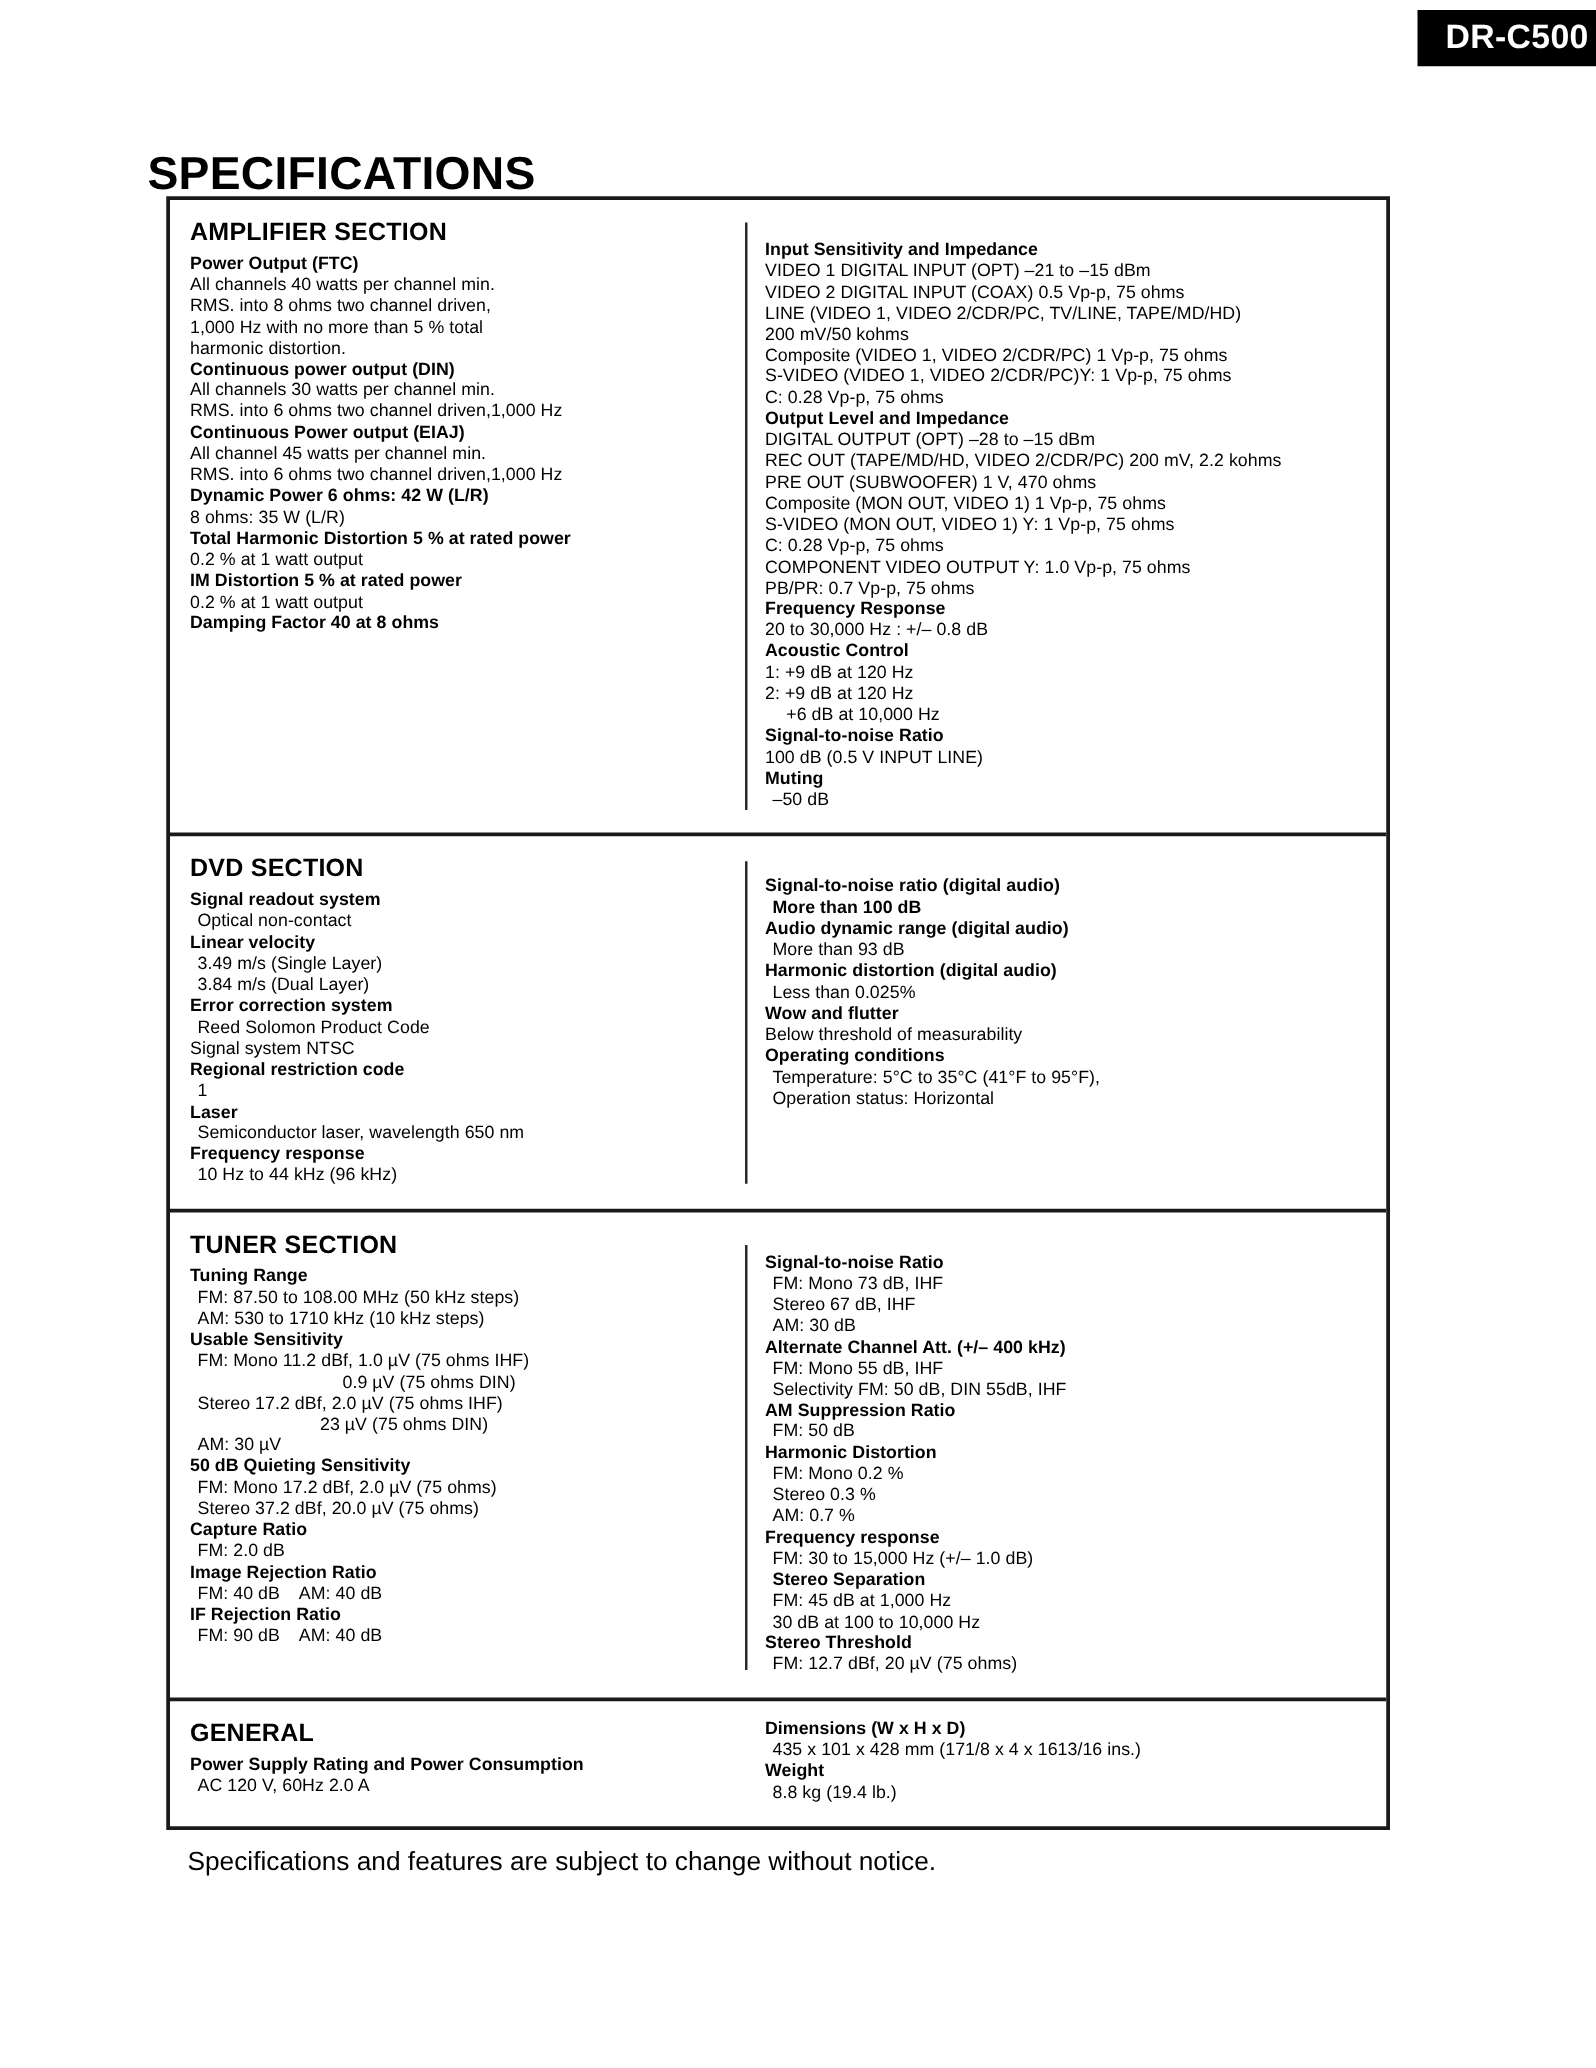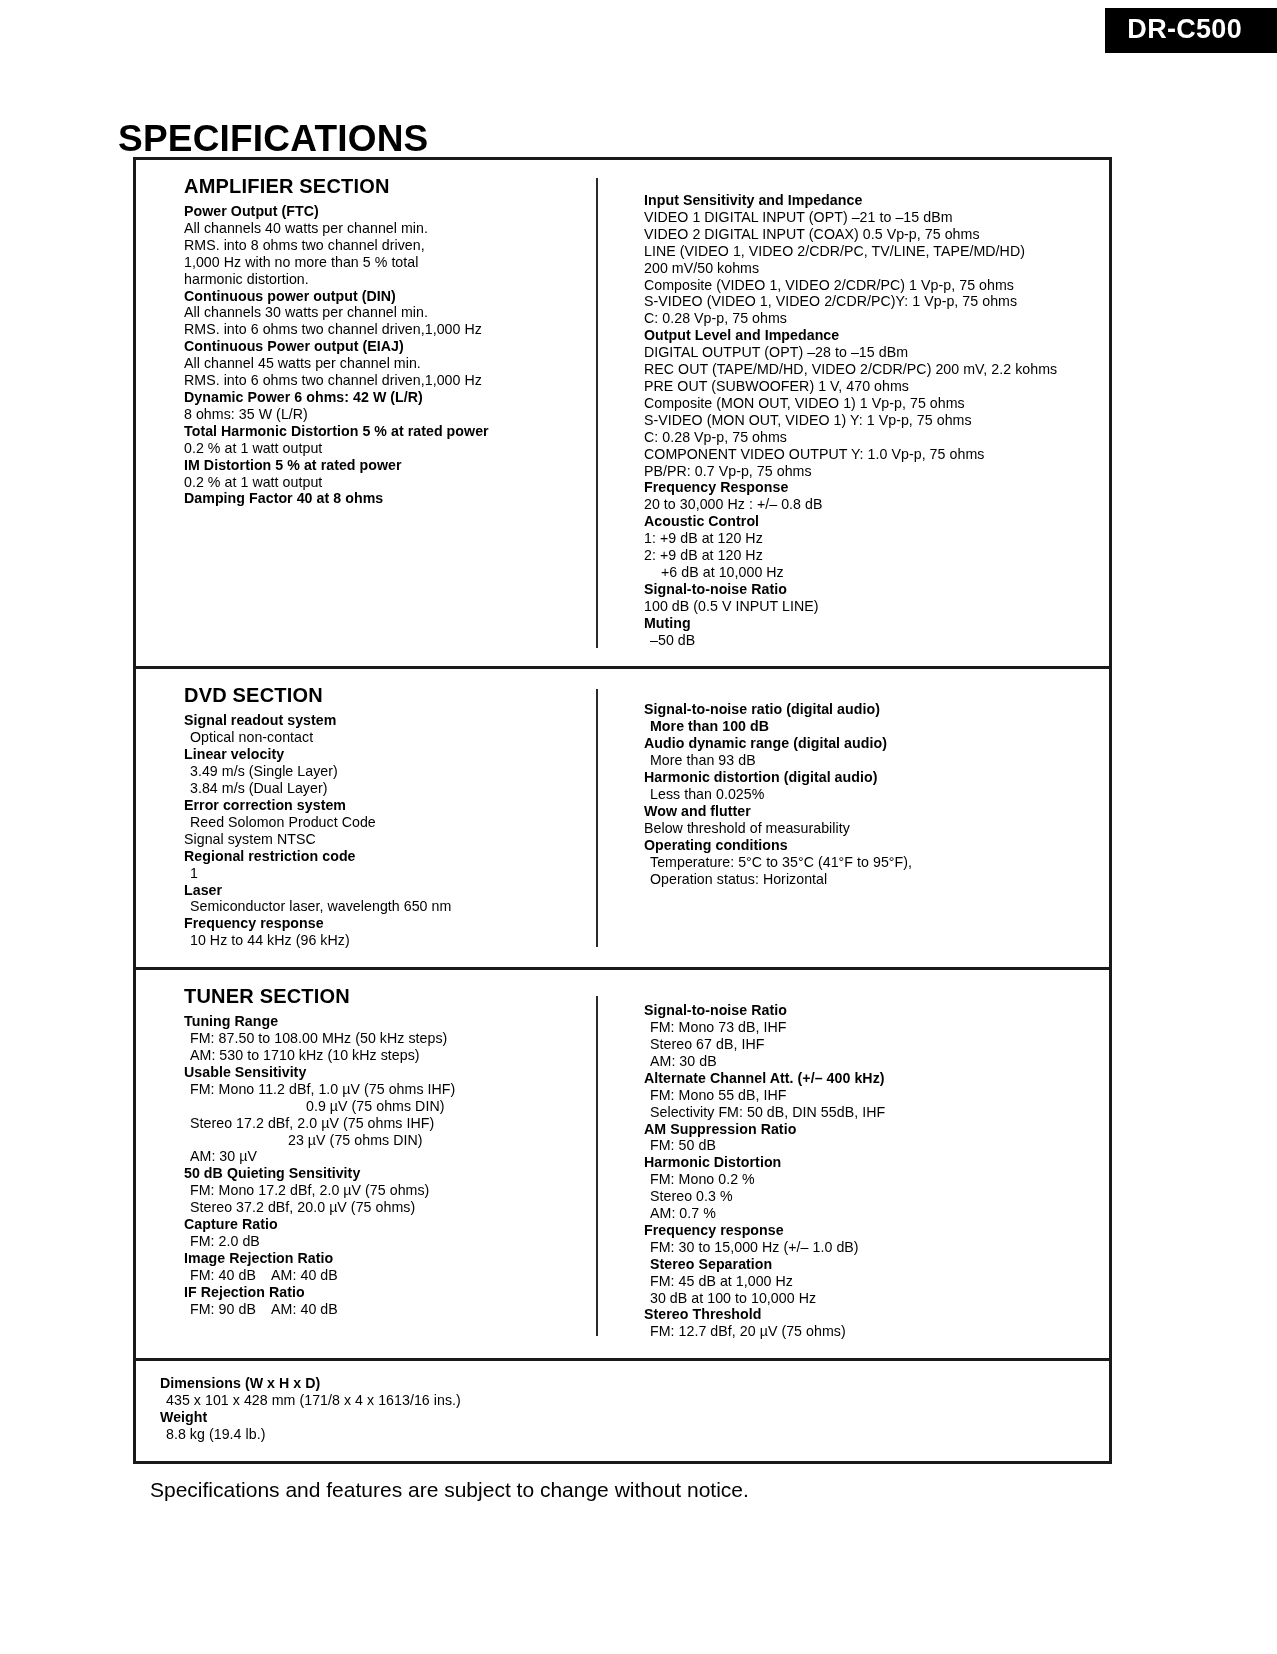--- a/index.html
+++ b/index.html
@@ -17,21 +17,21 @@
 
   
   .model-tag {
     position: absolute;
     top: 8px; right: 0px;
     background: #000000;
     color: #ffffff;
     font-size: 27px;
     font-weight: bold;
     letter-spacing: 0.3px;
-    padding: 8px 35px 10px 22px;
+    padding: 8px 6px 10px 22px;
     line-height: 1;
     text-align: center;
   }
   .page-title {
     position: absolute;
     left: 118px; top: 93px;
     font-size: 37px;
     font-weight: bold;
     letter-spacing: 0.2px;
   }
@@ -49,21 +49,20 @@
     position: relative;
   }
   .section:last-child { border-bottom: none; }
 
   .col {
     padding: 0;
   }
   .col-left {
     width: 452px;
     padding: 14px 10px 18px 16px;
-    margin-left: 32px;
   }
   .col-right {
     flex: 1;
     padding: 14px 10px 18px 24px;
   }
   
   .vdiv {
     position: absolute;
     top: 18px;
     bottom: 18px;
@@ -241,20 +240,25 @@
         <div class="ln b">Frequency response</div>
         <div class="ln ind">FM: 30 to 15,000 Hz (+/– 1.0 dB)</div>
         <div class="ln b ind">Stereo Separation</div>
         <div class="ln ind">FM: 45 dB at 1,000 Hz</div>
         <div class="ln ind">30 dB at 100 to 10,000 Hz</div>
         <div class="ln b">Stereo Threshold</div>
         <div class="ln ind">FM: 12.7 dBf, 20 µV (75 ohms)</div>
       </div>
     </div>
     <div class="section sec-general">
+      <div class="col col-left">
+        <div class="sec-title">GENERAL</div>
+        <div class="ln b">Power Supply Rating and Power Consumption</div>
+        <div class="ln ind">AC 120 V, 60Hz 2.0 A</div>
+      </div>
       <div class="col col-right">
         <div class="ln b">Dimensions (W x H x D)</div>
         <div class="ln ind">435 x 101 x 428 mm (171/8 x 4 x 1613/16 ins.)</div>
         <div class="ln b">Weight</div>
         <div class="ln ind">8.8 kg (19.4 lb.)</div>
       </div>
     </div>
   </div>
 
 <div class="footnote">Specifications and features are subject to change without notice.</div>

